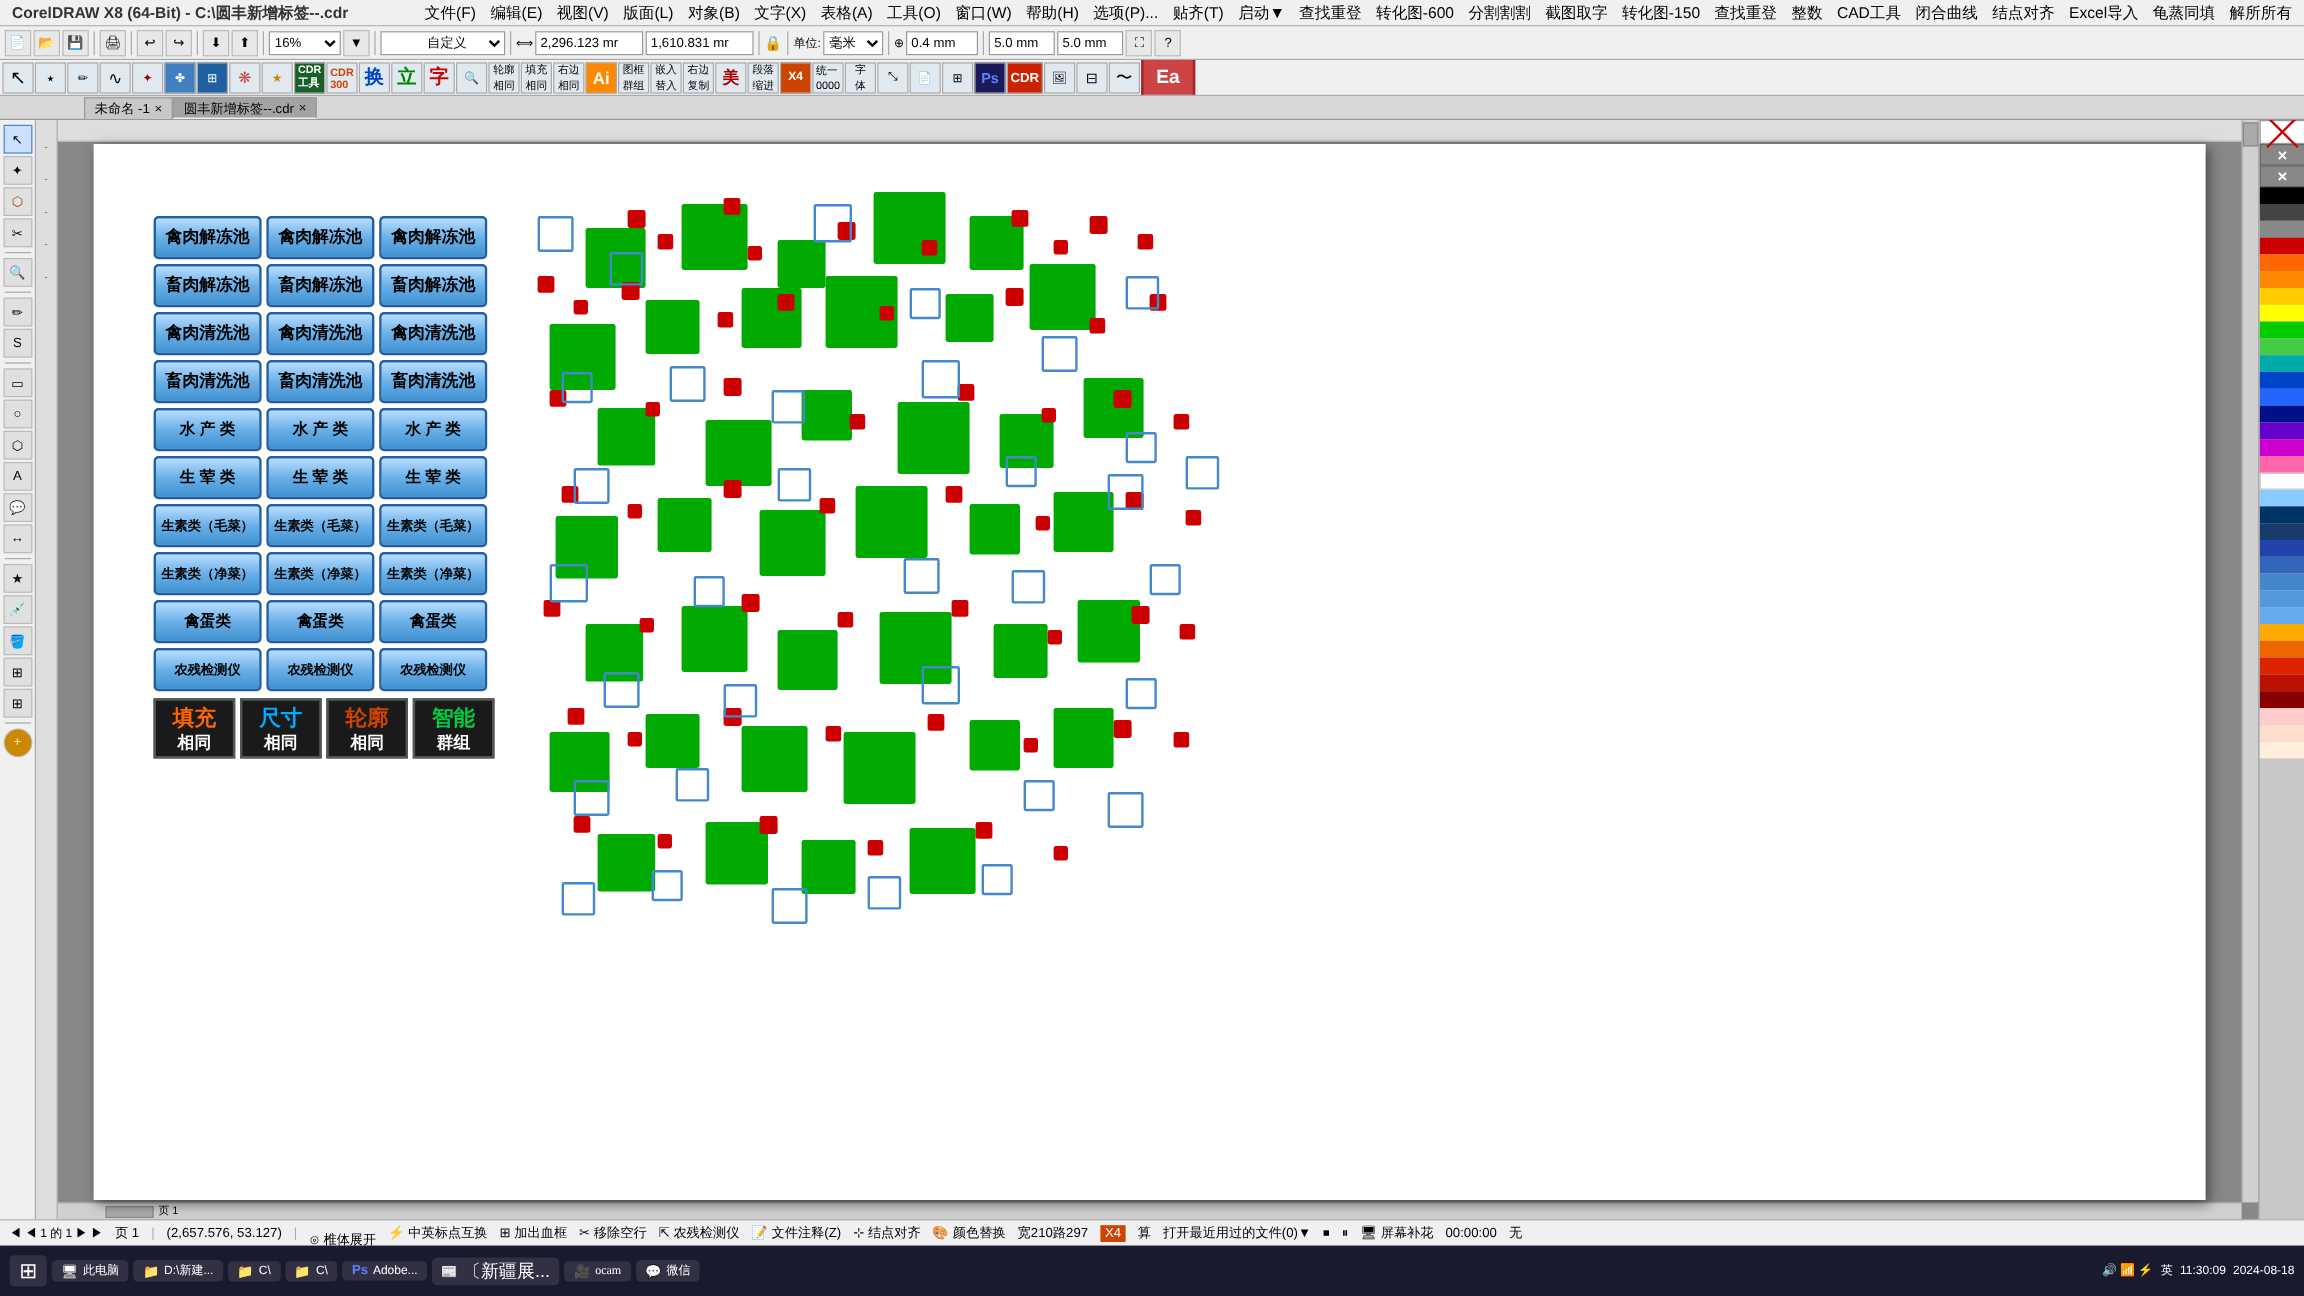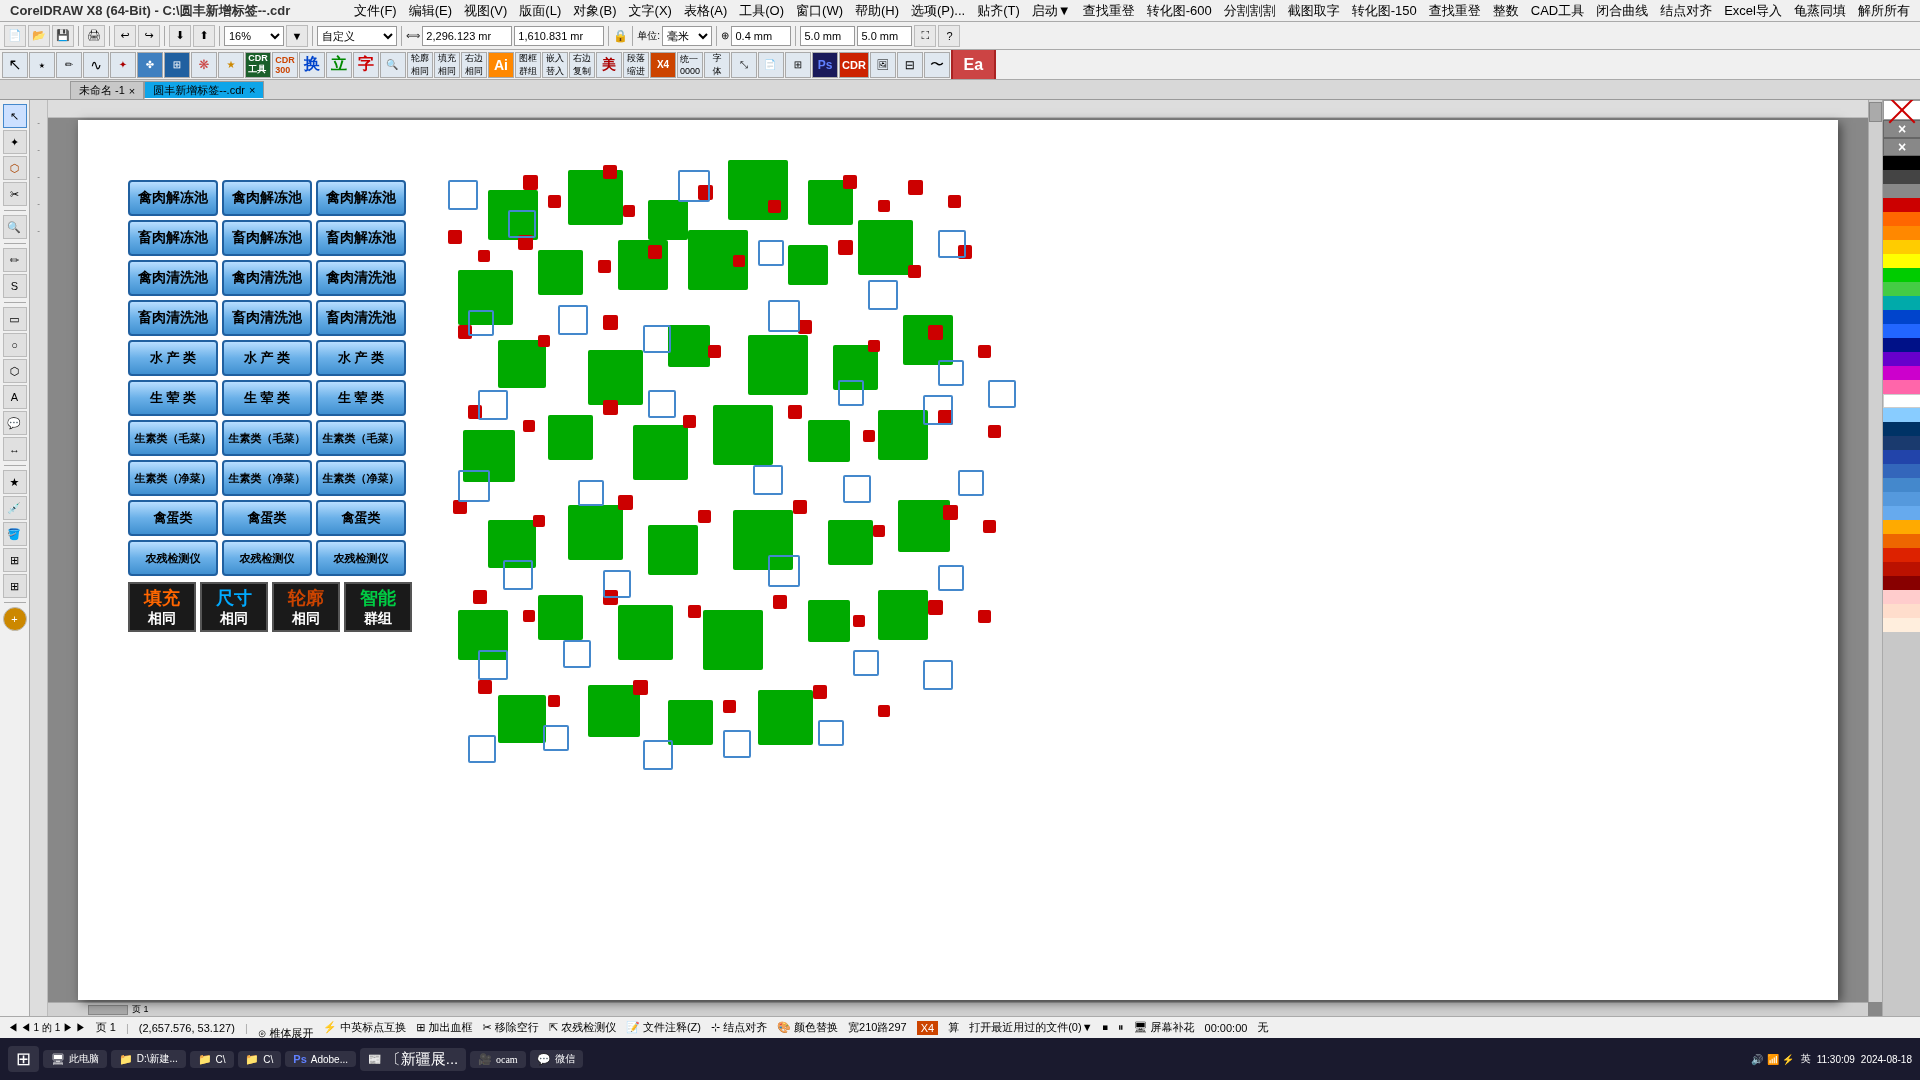--- a/index.html
+++ b/index.html
@@ -17,21 +17,21 @@
     .tb-select { height: 20px; border: 1px solid #999; background: white; font-size: 11px; }
 
     
     #toolbar2 { width: 100%; height: 30px; background: #f0f0f0; display: flex; align-items: center; border-bottom: 1px solid #aaa; padding: 0 2px; gap: 1px; flex-wrap: nowrap; overflow: hidden; }
     .tb2-btn { height: 26px; min-width: 26px; background: #e0e8f0; border: 1px solid #aaa; display: flex; align-items: center; justify-content: center; cursor: pointer; font-size: 10px; padding: 0 2px; white-space: nowrap; }
     .tb2-btn-sq { width: 26px; height: 26px; }
 
     
     #tab-bar { height: 20px; background: #d8d8d8; display: flex; align-items: flex-end; border-bottom: 1px solid #999; padding-left: 70px; }
     .tab { height: 18px; padding: 0 8px; background: #c8c8c8; border: 1px solid #999; border-bottom: none; font-size: 11px; display: flex; align-items: center; cursor: pointer; }
-    .tab.active { background: #0ea5e9; border-bottom: 1px solid white; justify-content: flex-end; }
+    .tab.active { background: #a3a3a3; border-bottom: 1px solid white; justify-content: flex-end; }
 
     
     #main { display: flex; width: 100%; height: calc(1080px - 22px - 28px - 30px - 20px - 22px - 22px); }
 
     
     #left-tools { width: 30px; background: #f0f0f0; border-right: 1px solid #aaa; display: flex; flex-direction: column; align-items: center; padding-top: 4px; gap: 2px; }
     .lt-btn { width: 24px; height: 24px; background: #e0e0e0; border: 1px solid #bbb; display: flex; align-items: center; justify-content: center; cursor: pointer; font-size: 11px; }
     .lt-sep { width: 22px; height: 1px; background: #aaa; margin: 2px 0; }
 
     
@@ -128,21 +128,21 @@
 
   <select class="tb-select" style="width:60px;">
     <option>16%</option>
     <option>25%</option>
     <option>50%</option>
     <option>100%</option>
   </select>
   <div class="tb-btn">▼</div>
   <div class="tb-sep"></div>
 
-  <select class="tb-select" style="width:80px;">
+  <select class="tb-select" style="width:104px;padding-left:34px;">
     <option>自定义</option>
   </select>
   <div class="tb-sep"></div>
 
   <span style="font-size:10px;">⟺</span>
   <input class="tb-input" value="2,296.123 mr" style="width: 90px;">
   <input class="tb-input" value="1,610.831 mr" style="width: 90px;">
   <div class="tb-sep"></div>
   <span style="font-size:12px; cursor:pointer;">🔒</span>
   <div class="tb-sep"></div>

